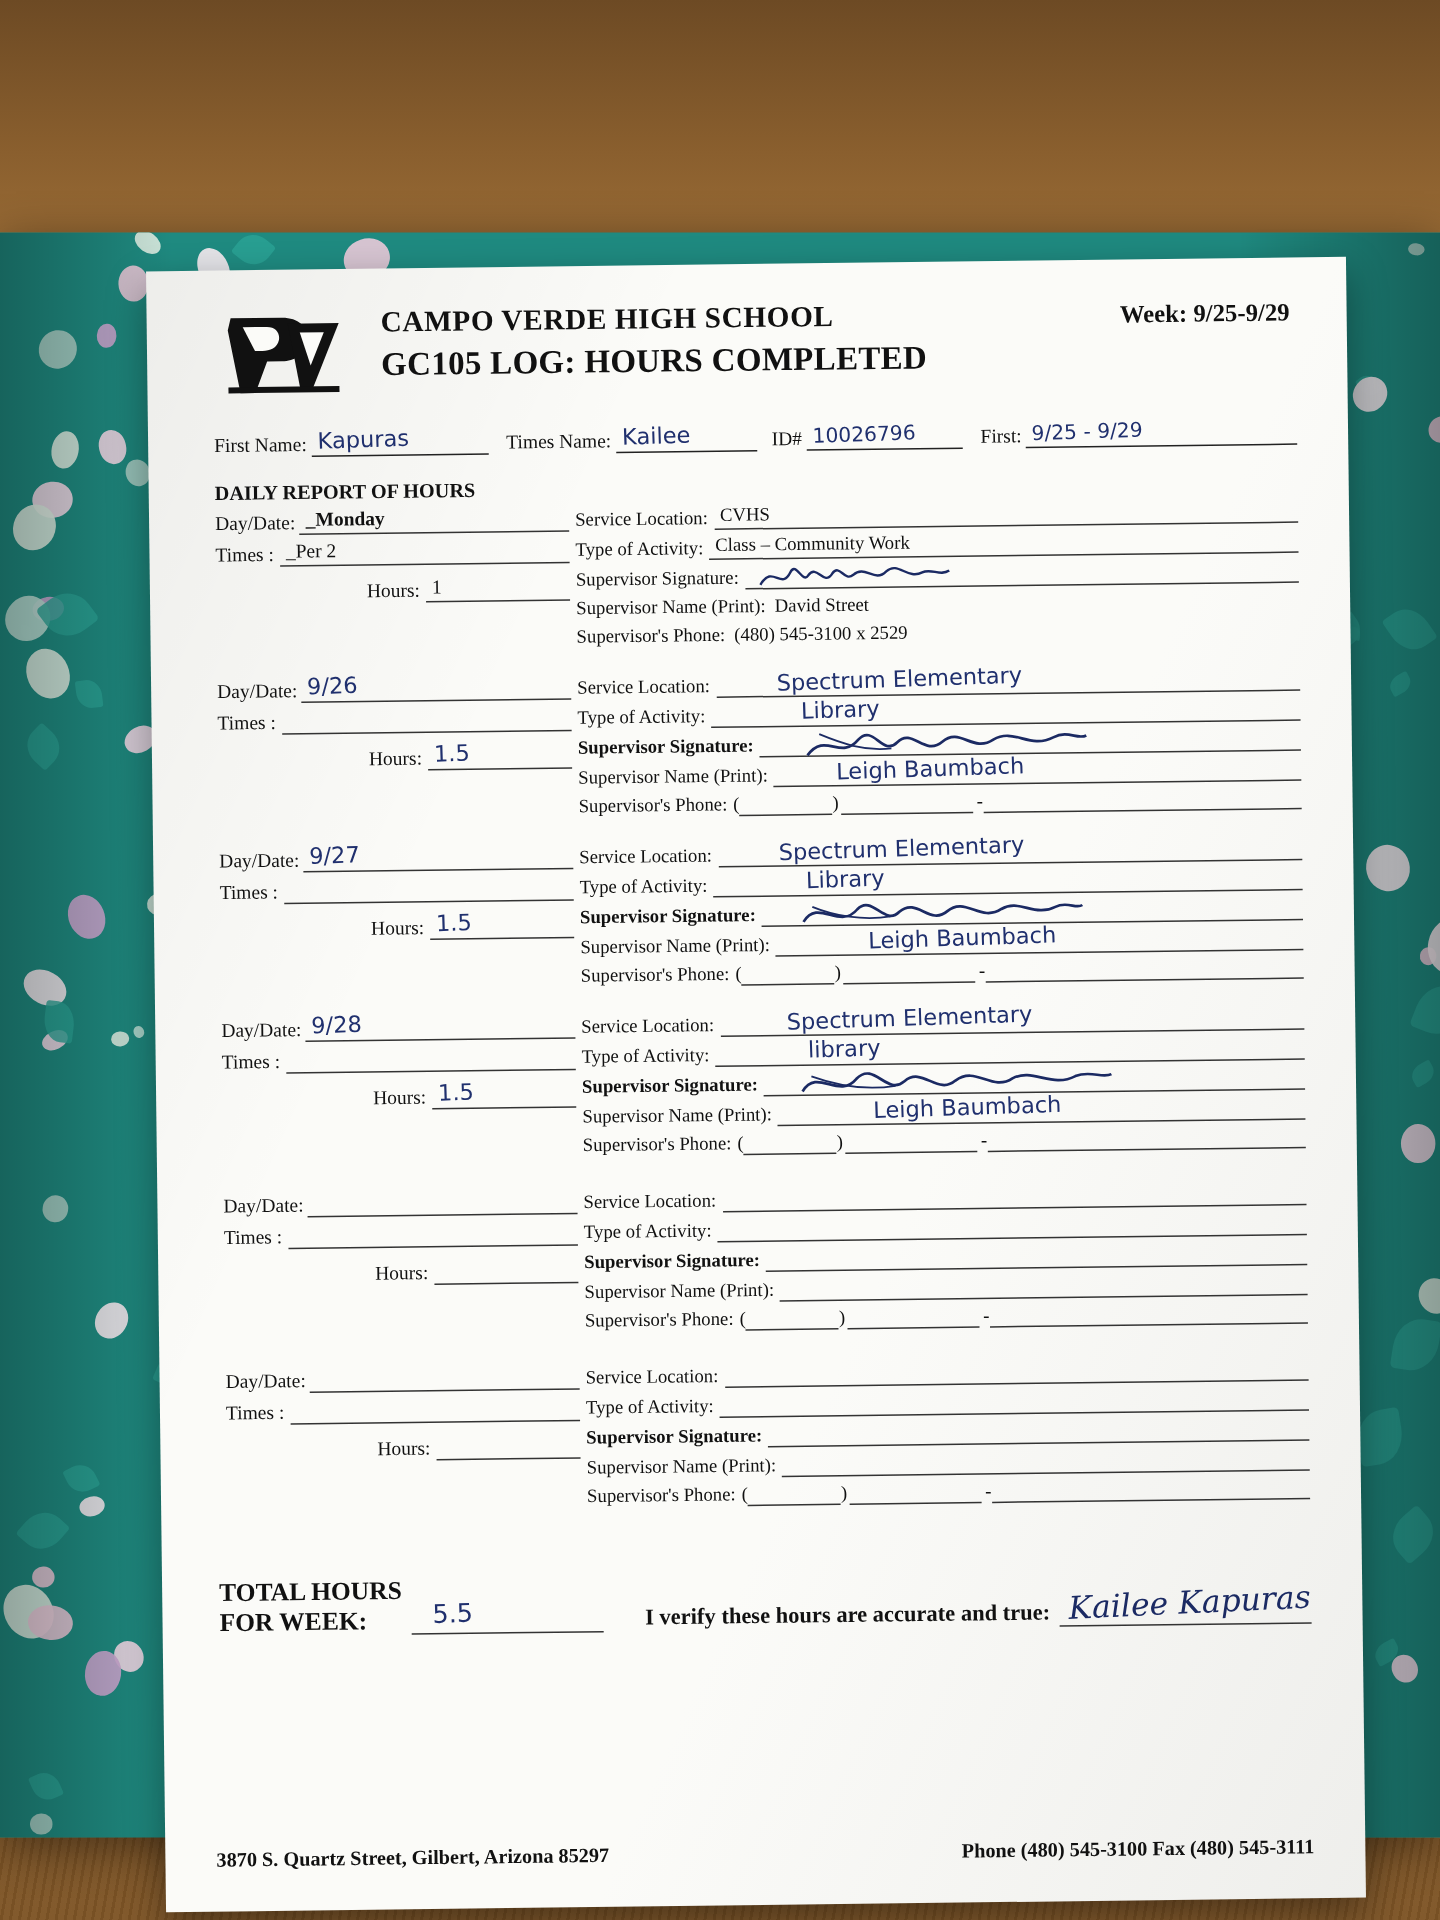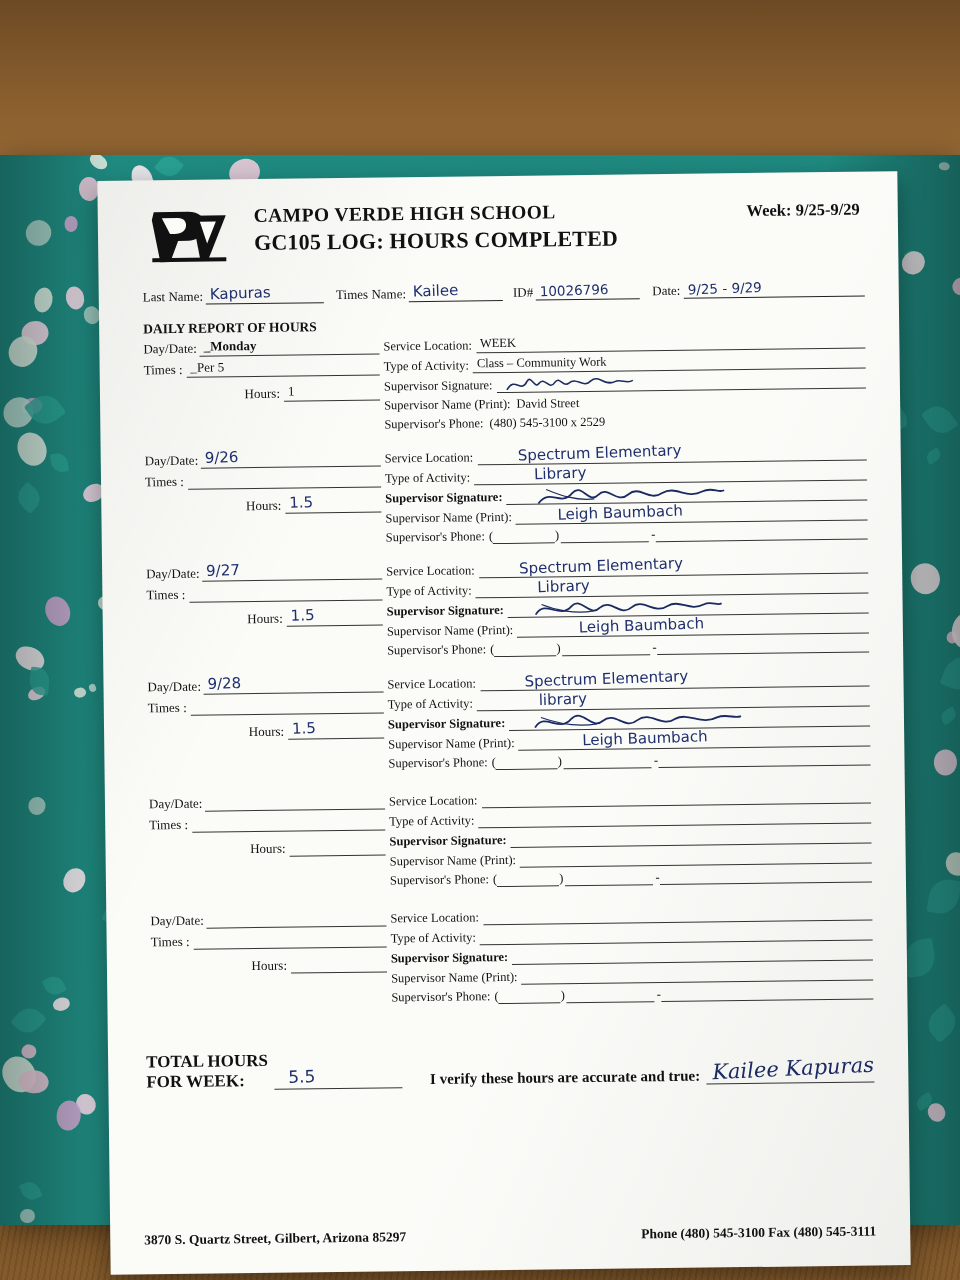--- a/index.html
+++ b/index.html
@@ -283,73 +283,73 @@
         <div class="school-line">
           <div class="school-name">CAMPO VERDE HIGH SCHOOL</div>
           <div class="week">Week: 9/25-9/29</div>
         </div>
         <div class="log-title">GC105 LOG: HOURS COMPLETED</div>
       </div>
     </div>
 
     <div class="namerow">
       <div class="fl" style="flex:0 0 auto">
-        <span class="lbl">Last Name:</span>
+        <span class="lbl">First Name:</span>
         <span class="line" style="width:118px">
           <span class="hand h-md">Kapuras</span>
         </span>
       </div>
       <div class="fl" style="margin-left:12px;flex:0 0 auto">
         <span class="lbl">Times Name:</span>
         <span class="line" style="width:94px">
           <span class="hand h-md">Kailee</span>
         </span>
       </div>
       <div class="fl" style="margin-left:10px;flex:0 0 auto">
         <span class="lbl">ID#</span>
         <span class="line" style="width:104px">
           <span class="hand h-sm">10026796</span>
         </span>
       </div>
       <div class="fl" style="margin-left:12px;flex:1">
-        <span class="lbl">Date:</span>
+        <span class="lbl">First:</span>
         <span class="line" style="flex:1">
           <span class="hand h-sm">9/25 - 9/29</span>
         </span>
       </div>
     </div>
 
     <div class="drh">DAILY REPORT OF HOURS</div>
 
     <div class="entry">
       <div class="left">
         <div class="daterow">
           <span class="lab">Day/Date:</span>
           <span class="ln">
             <span class="static" style="position:absolute;left:4px;bottom:1px;font-weight:bold;font-size:13px">_Monday</span>
           </span>
         </div>
         <div class="timesrow">
           <span class="lab">Times :</span>
           <span class="ln">
-            <span class="static" style="position:absolute;left:4px;bottom:1px;font-size:13px">_Per 5</span>
+            <span class="static" style="position:absolute;left:4px;bottom:1px;font-size:13px">_Per 2</span>
           </span>
         </div>
         <div class="hours-row">
           <span class="lab">Hours:</span>
           <span class="ln">
             <span class="static" style="position:absolute;left:4px;bottom:1px;font-size:13px">1</span>
           </span>
         </div>
       </div>
       <div class="right">
         <div class="row">
           <span class="lab">Service Location:</span>
           <span class="ln">
-            <span class="static" style="position:absolute;left:4px;bottom:1px">WEEK</span>
+            <span class="static" style="position:absolute;left:4px;bottom:1px">CVHS</span>
           </span>
         </div>
         <div class="row">
           <span class="lab">Type of Activity:</span>
           <span class="ln">
             <span class="static" style="position:absolute;left:4px;bottom:1px">Class – Community Work</span>
           </span>
         </div>
         <div class="row">
           <span class="lab">Supervisor Signature:</span>

